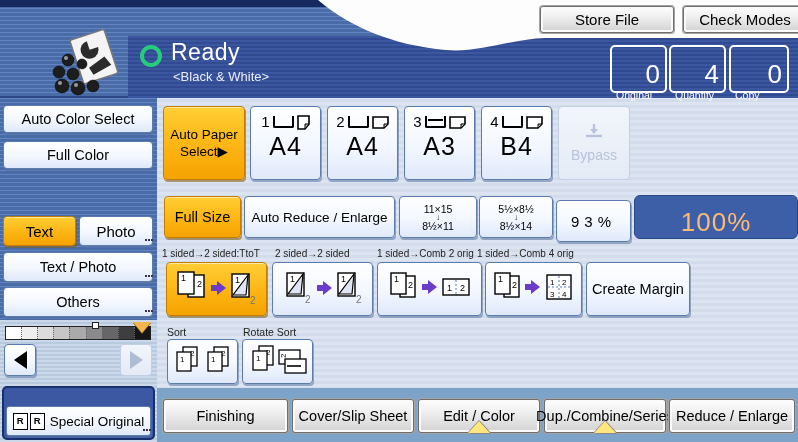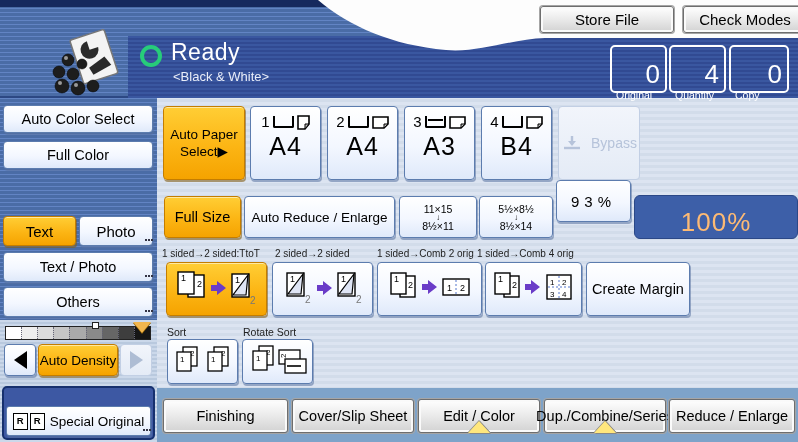--- a/index.html
+++ b/index.html
@@ -184,23 +184,20 @@
       <div class="seg" style="background:#8a8a8a"></div>
     <div class="seg" style="background:#666666"></div>
       <div class="seg" style="background:#3e3e3e"></div>
     <div class="seg" style="background:#161616"></div>
   </div>
   <div class="abs dmark"></div>
   <div class="abs dtri"></div>
   <div class="abs cbtn" style="left:4px;top:344px;width:32px;height:32px;">
     <span class="tri-left"></span>
   </div>
-  <div class="abs cbtn sel" style="left:38px;top:344px;width:80px;height:32px;font-size:13.5px;">
-    <span>Auto Density</span>
-  </div>
   <div class="abs cbtn dis" style="left:120px;top:344px;width:32px;height:32px;">
     <span class="tri-right"></span>
   </div>
 
   <div class="abs special">
     <div class="abs cbtn special-btn">
       <span class="ricon">R</span>
       <span class="ricon">R</span>
       <span style="margin-left:3px;">Special Original</span>
       <span class="dots"></span>
@@ -252,21 +249,21 @@
       <span class="tray-num">4</span>
       <span class="tray-glyph"></span>
       <svg width="17" height="13" viewBox="0 0 17 13">
         <path d="M1,1 H16 V8 L12,12 H1 Z" fill="#fff" stroke="#000" stroke-width="1.6"></path>
         <path d="M16,8 L12,12 L12,8 Z" fill="#bbb" stroke="#000" stroke-width="1"></path>
       </svg>
     </div>
     <span class="tray-size">B4</span>
   </div>
 
-  <div class="abs cbtn dis" style="left:558px;top:106px;width:82px;height:74px;flex-direction:row;gap:8px;font-size:14px;">
+  <div class="abs cbtn dis" style="left:558px;top:106px;width:72px;height:74px;flex-direction:column;gap:8px;font-size:14px;">
     <svg width="22" height="16" viewBox="0 0 22 16">
       <path d="M11,1 V8" stroke="#b6c3da" stroke-width="2.4" fill="none"></path>
       <path d="M7,6 L11,11 L15,6 Z" fill="#b6c3da"></path>
       <path d="M3,13 H19" stroke="#b6c3da" stroke-width="2.4"></path>
     </svg>
     <span>Bypass</span>
   </div>
 
   <div class="abs cbtn sel" style="left:164px;top:196px;width:77px;height:42px;font-size:14.5px;">
     <span>Full Size</span>
@@ -277,21 +274,21 @@
   <div class="abs cbtn preset" style="left:399px;top:196px;width:78px;height:42px;">
     <span>11×15</span>
     <span style="font-size:8px;line-height:7px;">↓</span>
     <span>8½×11</span>
   </div>
   <div class="abs cbtn preset" style="left:479px;top:196px;width:74px;height:42px;">
     <span>5½×8½</span>
     <span style="font-size:8px;line-height:7px;">↓</span>
     <span>8½×14</span>
   </div>
-  <div class="abs cbtn" style="left:556px;top:180px;width:75px;height:42px;letter-spacing:5px;">
+  <div class="abs cbtn" style="left:556px;top:200px;width:75px;height:42px;letter-spacing:5px;">
     <span>93%</span>
   </div>
   <div class="abs zoom-current">
     <span>100%</span>
   </div>
 
   <div class="abs mini-label" style="left:162px;">1 sided→2 sided:TtoT</div>
   <div class="abs mini-label" style="left:275px;">2 sided→2 sided</div>
   <div class="abs mini-label" style="left:377px;">1 sided→Comb 2 orig</div>
   <div class="abs mini-label" style="left:477px;">1 sided→Comb 4 orig</div>

